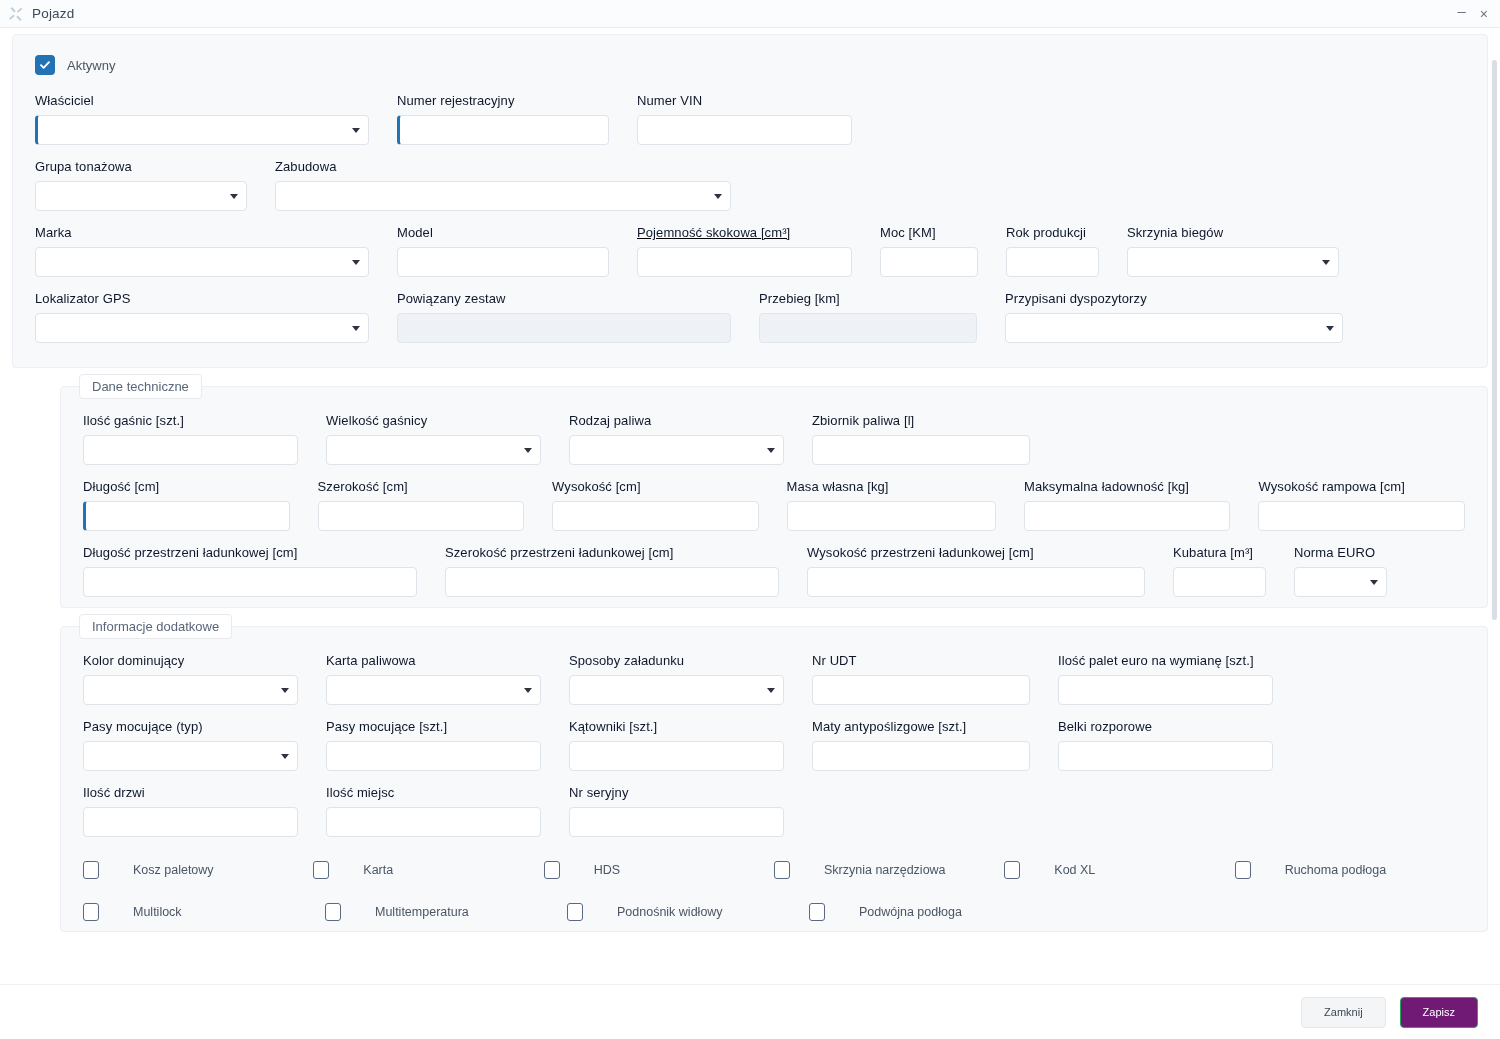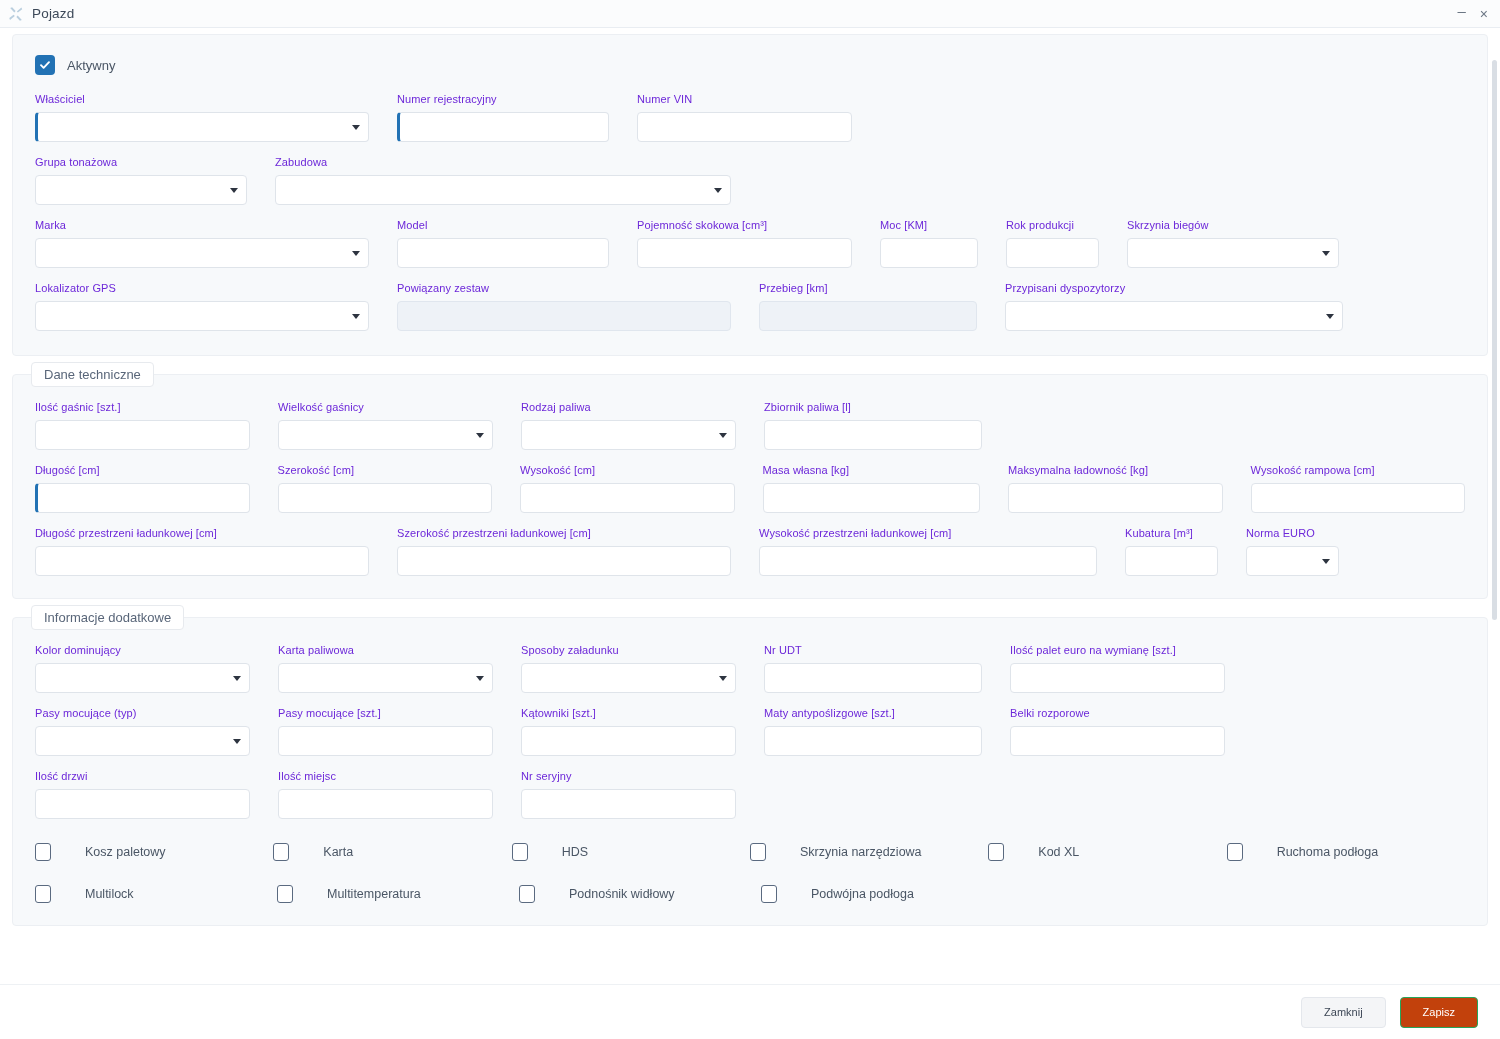--- a/index.html
+++ b/index.html
@@ -31,35 +31,35 @@
     position:absolute; right:3px; top:32px; width:5px; height:560px;
     background:#d9dee4; border-radius:3px;
   }
 
   
   .panel {
     background:#f7f9fb; border:1px solid #eceff3; border-radius:4px;
     position:relative;
   }
   .panel-1 { margin-top:6px; padding:20px 22px 24px 22px; }
-  .panel-group { margin-top:18px; padding:26px 22px 22px 22px; }
+  .panel-group { margin-top:18px; padding:26px 22px 10px 22px;margin-left:48px; }
   .panel-legend {
     position:absolute; top:-13px; left:18px; background:#ffffff;
     border:1px solid #e7eaee; border-radius:4px;
     padding:4px 12px; font-size:13px; color:#596679;
   }
 
   
   .row { display:flex; align-items:flex-start; margin-bottom:14px; }
   .row:last-child { margin-bottom:0; }
   .fld { margin-right:28px; }
   .fld:last-child { margin-right:0; }
 
   .lbl {
-    display:block; font-size:11px; color:#6d28d9;
+    display:block; font-size:13px; color:#0f172a;
     margin-bottom:7px; white-space:nowrap; letter-spacing:.1px;
   }
 
   .ctl {
     height:30px; background:#ffffff;
     border:1px solid #dfe4ea; border-radius:4px;
     width:100%; position:relative; display:block;
     font-family:"Liberation Sans", sans-serif; font-size:13px;
     color:#333; padding:0 9px;
   }
@@ -99,21 +99,21 @@
     background:#ffffff; border-top:1px solid #eef1f4;
     display:flex; align-items:center; justify-content:flex-end;
     padding:0 22px; gap:14px;
   }
   .btn {
     font-family:"Liberation Sans", sans-serif; font-size:11px;
     border-radius:4px; padding:9px 22px; cursor:pointer; border:1px solid transparent;
     line-height:1;
   }
   .btn-close { background:#f4f5f7; border-color:#e4e7ec; color:#3d4756; }
-  .btn-save { background:#c2410c; color:#ffffff; border-color:#26a65b; }
+  .btn-save { background:#701a75; color:#ffffff; border-color:#26a65b; }
 </style>
 </head>
 <body>
 
 <div class="window">
 
   <div class="titlebar">
     <span class="tb-icon">
       <svg width="16" height="16" viewBox="0 0 16 16">
         <g fill="#b9cede">
@@ -185,21 +185,21 @@
               <label class="lbl">Marka</label>
               <div class="select">
                 <input class="ctl" readonly="" style="">
                 <span class="caret"></span>
               </div>
             </div>
             <div class="fld" style="width: 212px;">
               <label class="lbl">Model</label>
               <input class="ctl" style="">
             </div>
-            <div class="fld" style="width: 215px;">
+            <div class="fld" style="width: 215px; text-decoration: underline;">
               <label class="lbl">Pojemność skokowa [cm³]</label>
               <input class="ctl" style="">
             </div>
             <div class="fld" style="width: 98px;">
               <label class="lbl">Moc [KM]</label>
               <input class="ctl" style="">
             </div>
             <div class="fld" style="width: 93px;">
               <label class="lbl">Rok produkcji</label>
               <input class="ctl" style="">

